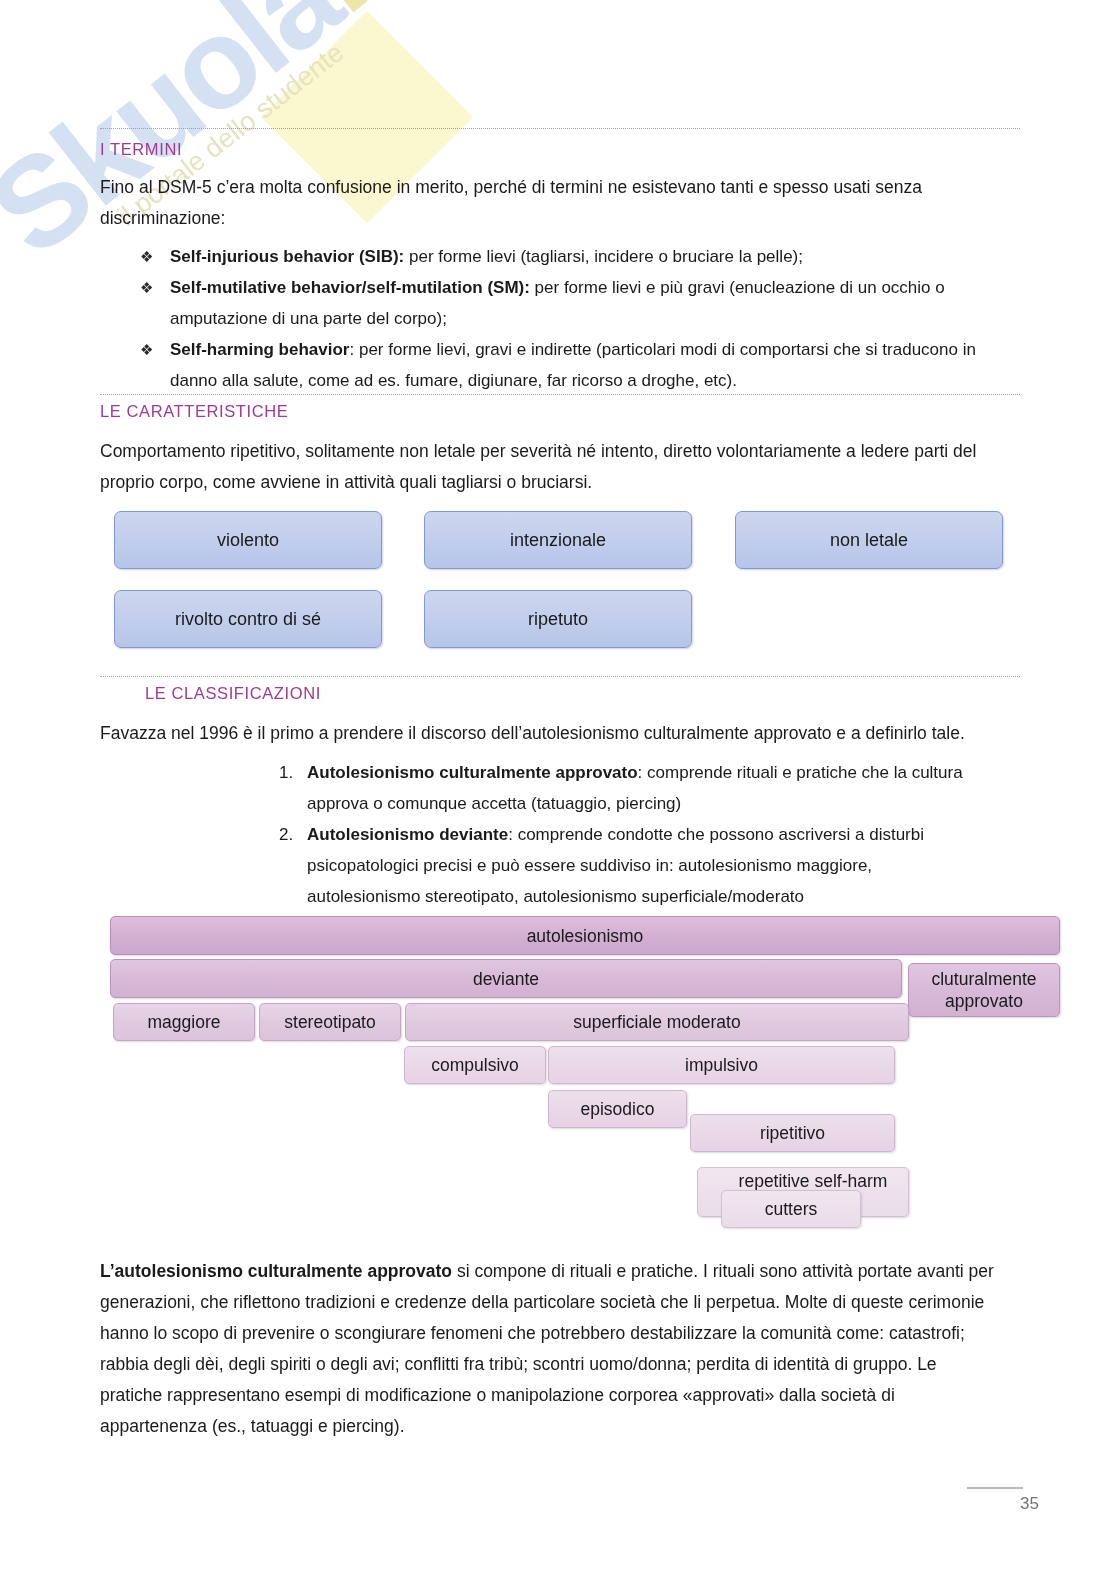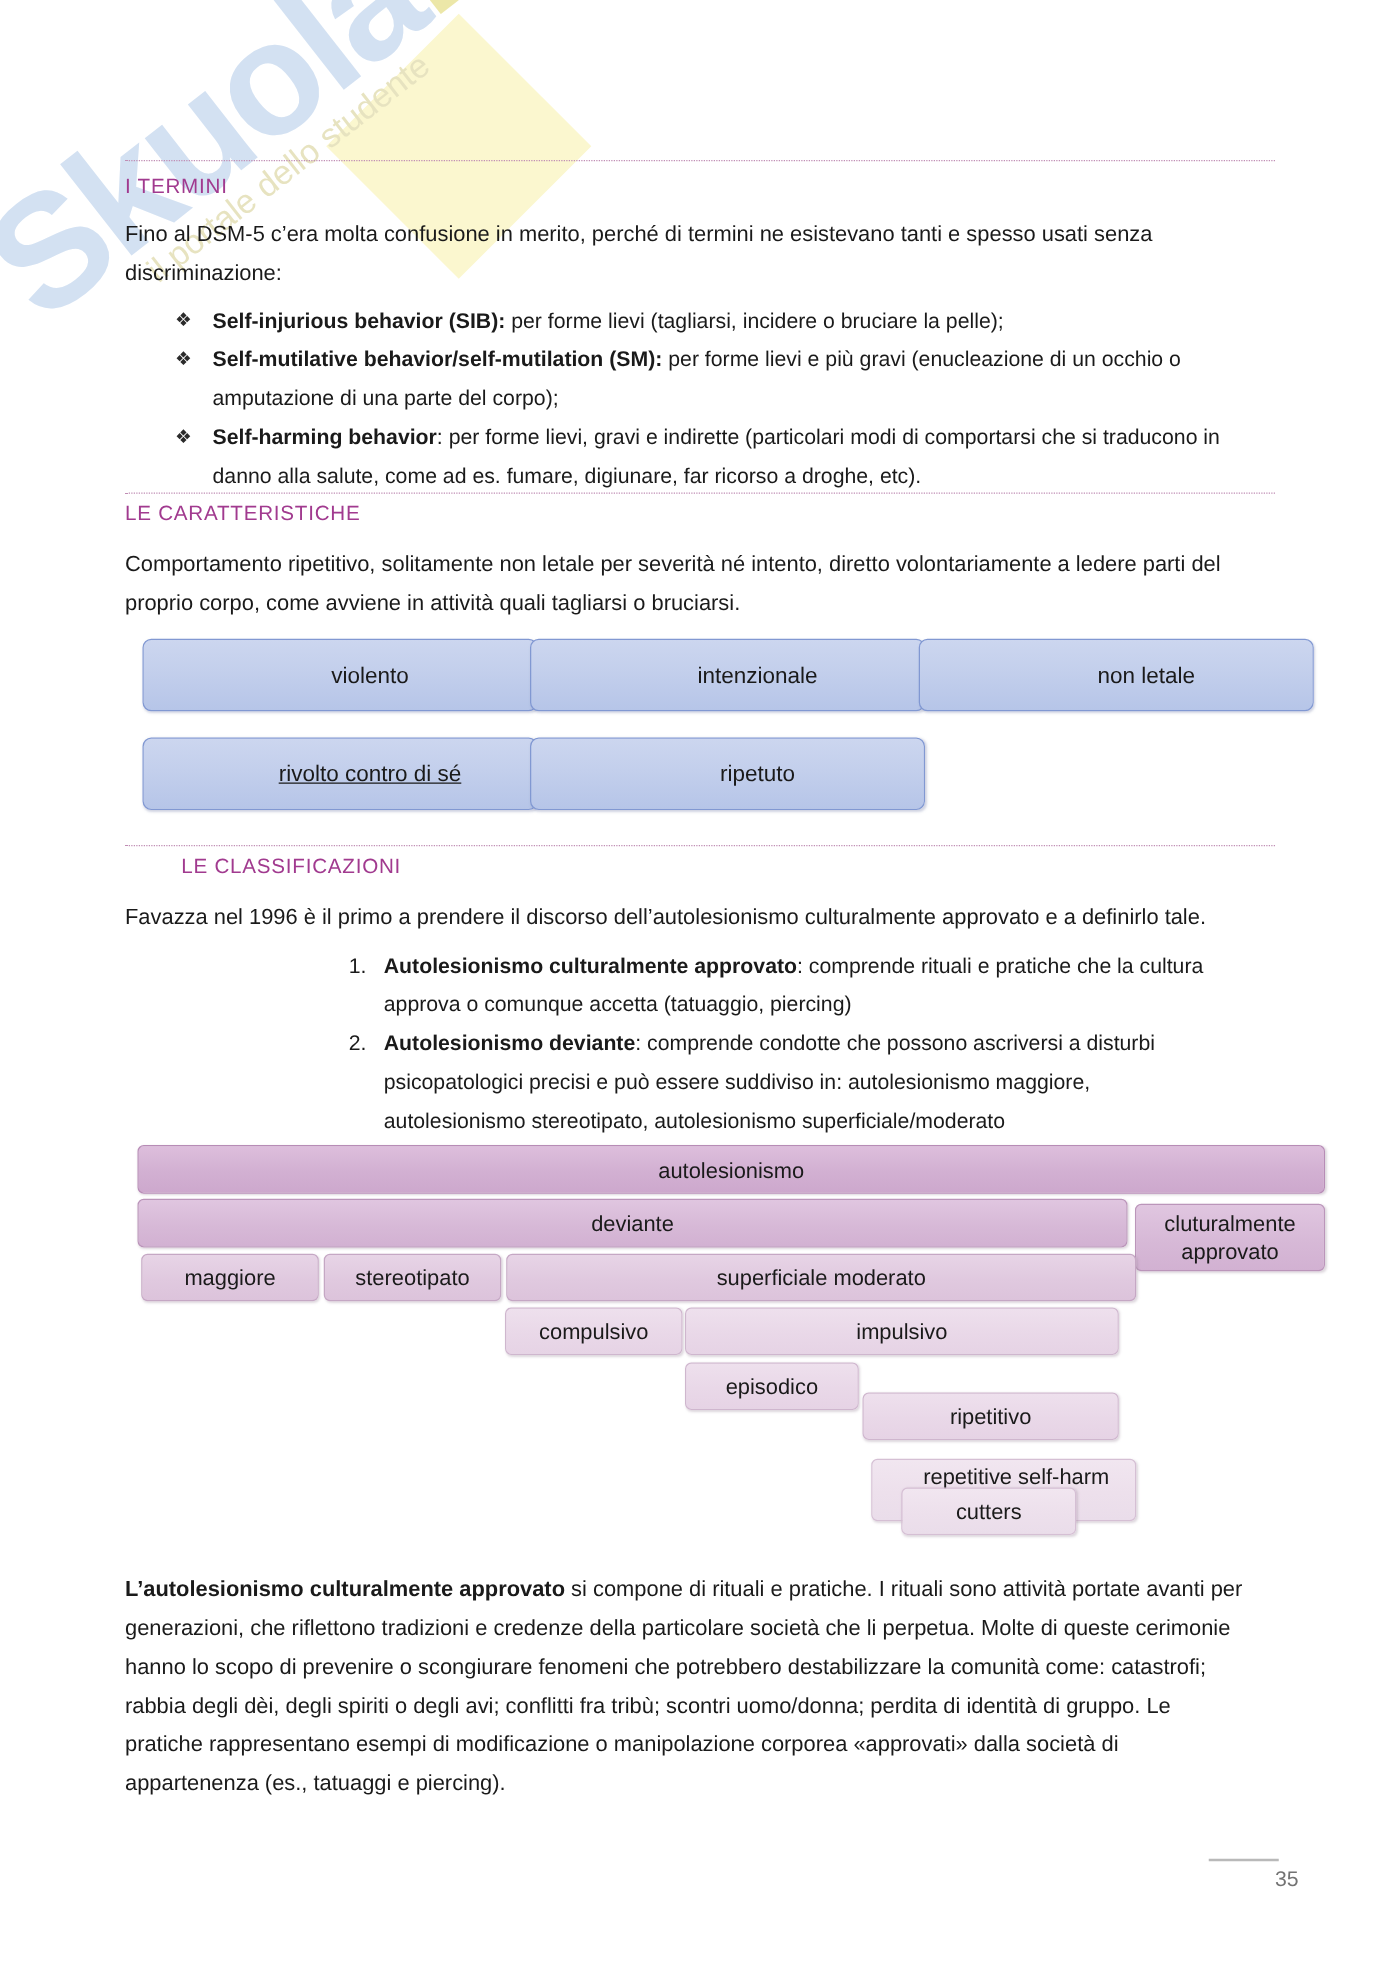--- a/index.html
+++ b/index.html
@@ -128,21 +128,20 @@
     border: 1px solid #8198d2;
     border-radius: 7px;
     background: linear-gradient(to bottom, #ccd6ef 0%, #c3cfec 45%, #b6c5e8 100%);
     box-shadow: 1px 1px 2px rgba(120,130,170,0.35);
     display: flex;
     align-items: center;
     justify-content: center;
     font-size: 18px;
     color: #1a1a1a;
     text-align: center;
-    padding-left: 48px;
   }
 
   
   .pbox {
     position: absolute;
     border-radius: 5px;
     display: flex;
     align-items: center;
     justify-content: center;
     text-align: center;
@@ -224,21 +223,21 @@
       </div>
     </div>
 
     <div class="rule" style="left:100px; top:394px; width:920px;"></div>
     <div class="heading" style="left:100px; top:402px;">LE CARATTERISTICHE</div>
     <div class="para" style="left:100px; top:436px; width:890px;">Comportamento ripetitivo, solitamente non letale per severità né intento, diretto volontariamente a ledere parti del proprio corpo, come avviene in attività quali tagliarsi o bruciarsi.</div>
 
     <div class="bluebox" style="left:114px; top:511px; width:266px; height:56px;">violento</div>
     <div class="bluebox" style="left:424px; top:511px; width:266px; height:56px;">intenzionale</div>
     <div class="bluebox" style="left:735px; top:511px; width:266px; height:56px;">non letale</div>
-    <div class="bluebox" style="left:114px; top:590px; width:266px; height:56px;text-decoration:underline;">rivolto contro di sé</div>
+    <div class="bluebox" style="left:114px; top:590px; width:266px; height:56px;">rivolto contro di sé</div>
     <div class="bluebox" style="left:424px; top:590px; width:266px; height:56px;">ripetuto</div>
 
     <div class="rule" style="left:100px; top:676px; width:920px;"></div>
     <div class="heading" style="left:100px; top:684px;margin-left:45px;">LE CLASSIFICAZIONI</div>
     <div class="para" style="left:100px; top:718px; width:890px;">Favazza nel 1996 è il primo a prendere il discorso dell’autolesionismo culturalmente approvato e a definirlo tale.</div>
 
     <div class="num-list" style="left:279px; top:757px; width:710px;">
       <div class="num-row">
         <span class="num-mark">1.</span>
         <span class="num-text"><b>Autolesionismo culturalmente approvato</b><span>: comprende rituali e pratiche che la cultura approva o comunque accetta (tatuaggio, piercing)</span></span>

